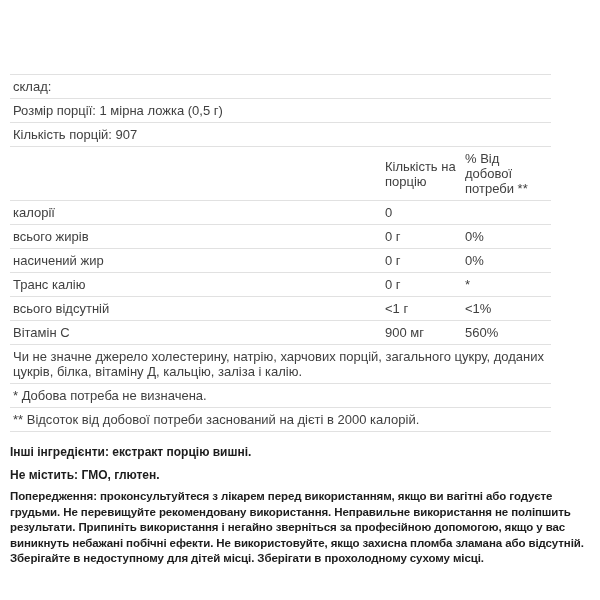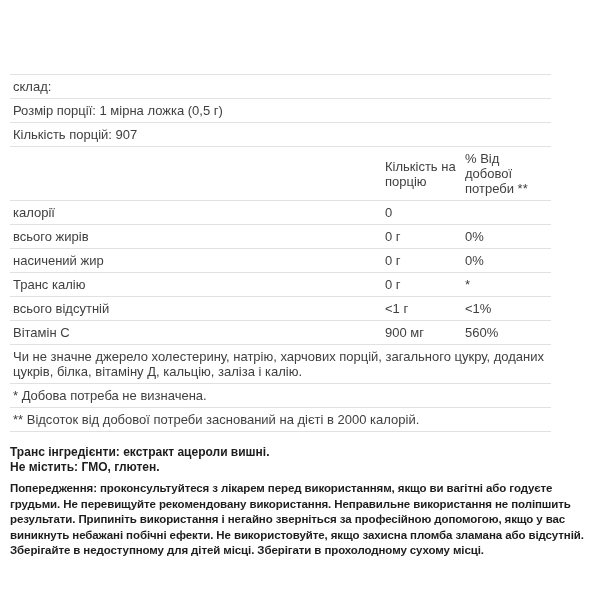--- a/index.html
+++ b/index.html
@@ -52,21 +52,21 @@
   }
   td.fn-cell {
     padding: 5px 3px;
   }
   .bold-section {
     width: 584px;
     color: #1d1d1d;
     font-weight: 700;
   }
   .line-other { margin-top: 13px; font-size: 12px; line-height: 15px; }
-  .line-nocontain { font-size: 12px; line-height: 15px; }
+  .line-nocontain { margin-top: 8px; font-size: 12px; line-height: 15px; }
   .para-warning {
     margin-top: 6px;
     font-size: 11.5px;
     line-height: 15.5px;
     letter-spacing: -0.1px;
   }
 </style>
 </head>
 <body>
 
@@ -132,18 +132,18 @@
       <tr>
         <td class="fn-cell" colspan="3">* Добова потреба не визначена.</td>
       </tr>
       <tr>
         <td class="fn-cell" colspan="3">** Відсоток від добової потреби заснований на дієті в 2000 калорій.</td>
       </tr>
     </tbody>
   </table>
 
   <div class="bold-section">
-    <div class="line-other">Транс інгредієнти: екстракт ацероли вишні.</div>
+    <div class="line-other">Інші інгредієнти: екстракт порцію вишні.</div>
     <div class="line-nocontain">Не містить: ГМО, глютен.</div>
     <div class="para-warning">Попередження: проконсультуйтеся з лікарем перед використанням, якщо ви вагітні або годуєте грудьми. Не перевищуйте рекомендовану використання. Неправильне використання не поліпшить результати. Припиніть використання і негайно зверніться за професійною допомогою, якщо у вас виникнуть небажані побічні ефекти. Не використовуйте, якщо захисна пломба зламана або відсутній. Зберігайте в недоступному для дітей місці. Зберігати в прохолодному сухому місці.</div>
   </div>
 
 </div>
 
 </body></html>

